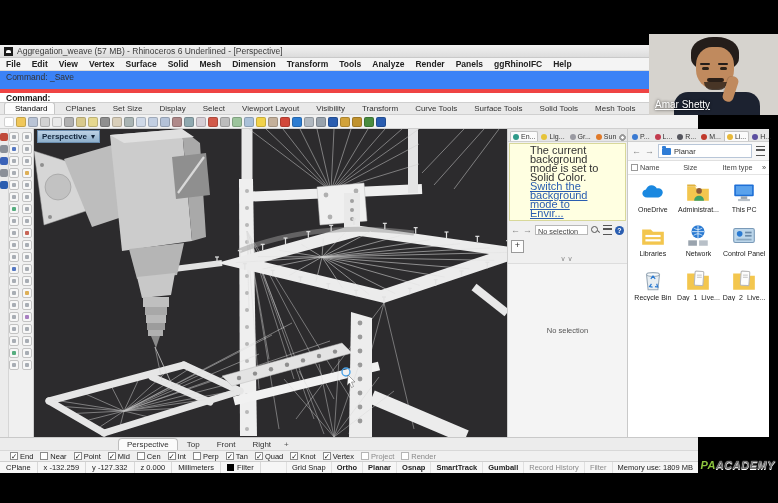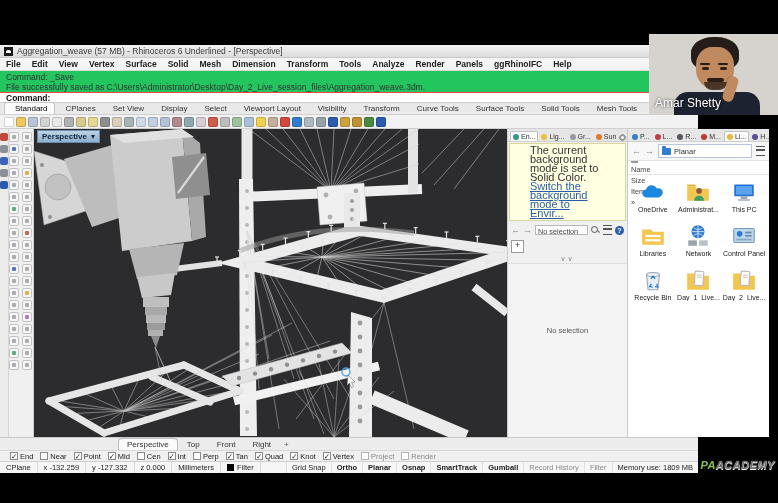--- a/index.html
+++ b/index.html
@@ -6,21 +6,21 @@
   body{width:778px;height:503px;position:relative;overflow:hidden;
        font-family:"Liberation Sans","DejaVu Sans",sans-serif;-webkit-font-smoothing:antialiased;}
   .app{position:absolute;left:0;top:45px;width:698px;height:428px;background:#f0f0f0;display:flex;flex-direction:column;}
   
   .titlebar{height:13px;background:linear-gradient(#f2f2f2,#dcdcdc);display:flex;align-items:center;gap:4px;padding:0 4px;border-bottom:1px solid #c9c9c9;box-sizing:border-box;}
   .appicon{width:9px;height:9px;background:#1b1b1b;position:relative;flex:0 0 auto;}
   .appicon:after{content:"";position:absolute;left:2px;top:3px;width:5px;height:3px;background:#fff;border-radius:2px 2px 0 0;}
   .titletext{font-size:8.5px;color:#3a3a3a;white-space:nowrap;}
   .menubar{height:13px;background:#f4f4f4;display:flex;align-items:center;padding:0 6px;gap:11px;border-bottom:1px solid #d8d8d8;box-sizing:border-box;font-weight:bold;}
   .mitem{font-size:8.5px;color:#222;cursor:default;}
-  .cmdhist{height:22px;background:#22c55e;border-bottom:1px solid #ef4444;padding:1px 6px;box-sizing:border-box;}
+  .cmdhist{height:22px;background:#3b82f6;border-bottom:4px solid #ef4444;padding:1px 6px;box-sizing:border-box;}
   .cmdline{font-size:8.5px;color:#333;line-height:10px;white-space:nowrap;}
   .cmdprompt{height:10px;background:#fff;border-bottom:1px solid #cfcfcf;padding:0 6px;font-size:8.5px;font-weight:bold;color:#111;line-height:10px;box-sizing:border-box;}
   
   .tabsrow{height:12px;background:#e9e9e9;display:flex;align-items:flex-end;padding:0 4px;box-sizing:border-box;border-bottom:1px solid #d0d0d0;}
   .ttab{font-size:8px;color:#333;padding:1px 7px 1px 10px;border-radius:3px 3px 0 0;white-space:nowrap;}
   .ttab.active{background:#fbfbfb;border:1px solid #c6c6c6;border-bottom:none;color:#000;}
   .iconsrow{height:14px;background:#f2f2f2;display:flex;align-items:center;gap:2px;padding:0 4px;border-bottom:1px solid #cfcfcf;box-sizing:border-box;}
   .tchip{width:10px;height:10px;border-radius:2px;border:1px solid rgba(0,0,0,.18);box-sizing:border-box;flex:0 0 auto;}
   
   .main{height:308px;display:flex;}
@@ -54,21 +54,21 @@
   .plusbtn{width:11px;height:11px;border:1px solid #9a9a9a;background:#fdfdfd;color:#333;font-size:9px;line-height:9px;text-align:center;}
   .envmsg{font-size:7.3px;color:#666;text-align:center;padding:6px 8px;line-height:9px;}
   .chev{font-size:7px;color:#8a8a8a;text-align:center;letter-spacing:2px;line-height:8px;}
   .envlower{flex:1;background:#f4f4f4;border-top:1px solid #ddd;position:relative;}
   .envlower span{position:absolute;left:0;right:0;top:36%;text-align:center;font-size:7.5px;color:#555;}
   .explorer{width:141px;background:#fff;display:flex;flex-direction:column;box-sizing:border-box;}
   .exnav{height:18px;display:flex;align-items:center;gap:4px;padding:0 4px;background:#f7f7f7;border-bottom:1px solid #e0e0e0;}
   .addr{flex:1;display:flex;align-items:center;gap:3px;border:1px solid #b8c6d8;background:#fff;height:12px;padding:0 3px;font-size:7.5px;color:#333;}
   .addr .fold{width:9px;height:7px;background:#2e7cd6;border-radius:1px;position:relative;}
   .addr .fold:before{content:"";position:absolute;left:0;top:-2px;width:4px;height:2px;background:#2e7cd6;border-radius:1px 1px 0 0;}
-  .exheader{height:13px;display:flex;align-items:flex-start;font-size:7.3px;color:#444;border-bottom:1px solid #e4e4e4;padding:0 3px;gap:2px;flex-direction:column;}
+  .exheader{height:13px;display:flex;align-items:center;font-size:7.3px;color:#444;border-bottom:1px solid #e4e4e4;padding:0 3px;gap:2px;}
   .hcheck{width:7px;height:7px;border:1px solid #9a9a9a;background:#fff;box-sizing:border-box;}
   .hcol{white-space:nowrap;}
   .exgrid{flex:1;display:grid;grid-template-columns:repeat(3,1fr);align-content:start;padding:4px 2px;row-gap:10px;}
   .exitem{display:flex;flex-direction:column;align-items:center;gap:1px;}
   .exitem .ic{width:26px;height:26px;display:flex;align-items:center;justify-content:center;}
   .exitem .lbl{font-size:7px;color:#222;white-space:nowrap;max-width:44px;overflow:hidden;text-align:center;}
   
   .vptabsrow{height:13px;background:#ececec;display:flex;align-items:flex-end;padding-left:118px;gap:1px;border-top:1px solid #c9c9c9;box-sizing:border-box;}
   .vtab{font-size:8px;color:#333;padding:1px 8px;border-radius:4px 4px 0 0;}
   .vtab.active{background:#fbfbfb;border:1px solid #bdbdbd;border-bottom:none;}
@@ -87,21 +87,21 @@
   
   .webcam{position:absolute;left:649px;top:34px;width:129px;height:81px;background:#d6d3ce;overflow:hidden;z-index:30;}
   .wc-hair{position:absolute;left:42px;top:3px;width:48px;height:34px;background:#241d1a;border-radius:46% 46% 38% 38%;}
   .wc-face{position:absolute;left:47px;top:13px;width:38px;height:42px;background:#c08a5e;border-radius:42% 42% 46% 46%;}
   .wc-brow{position:absolute;width:10px;height:2.4px;background:#241d1a;top:29px;border-radius:2px;}
   .wc-eye{position:absolute;width:7px;height:2.6px;background:#2e2218;top:33px;border-radius:2px;}
   .wc-must{position:absolute;left:58px;top:44px;width:17px;height:4px;background:#2a1f18;border-radius:2px;}
   .wc-beard{position:absolute;left:55px;top:48px;width:23px;height:8px;background:#33261c;border-radius:0 0 10px 10px;opacity:.85;}
   .wc-body{position:absolute;left:25px;top:58px;width:86px;height:26px;background:#1c2230;border-radius:14px 14px 0 0;}
   .wc-hand{position:absolute;left:76px;top:42px;width:11px;height:26px;background:#c08a5e;border-radius:5px;transform:rotate(18deg);box-shadow:-1px 0 0 rgba(0,0,0,.15);}
-  .wc-name{position:absolute;left:6px;bottom:5px;font-size:12px;color:#fff;text-shadow:0 0 3px rgba(0,0,0,.8);}
+  .wc-name{position:absolute;left:6px;bottom:5px;font-size:10px;color:#fff;text-shadow:0 0 3px rgba(0,0,0,.8);text-decoration:underline;}
   
   .logo{position:absolute;right:3px;top:459px;z-index:40;font-size:11px;font-weight:bold;letter-spacing:.5px;display:flex;align-items:center;}
   .logo .pa{font-style:italic;}
   .logo .ac{color:#6f6f6f;text-shadow:0 0 1px #fff, 0 1px 0 #fff;font-style:italic;}
 </style>
 </head>
 <body>
 
 <div class="app">
   <div class="titlebar">
@@ -120,27 +120,26 @@
       <span class="mitem">Transform</span>
       <span class="mitem">Tools</span>
       <span class="mitem">Analyze</span>
       <span class="mitem">Render</span>
       <span class="mitem">Panels</span>
       <span class="mitem">ggRhinoIFC</span>
       <span class="mitem">Help</span>
     </div>
   <div class="cmdhist">
     <div class="cmdline">Command: _Save</div>
-    <div class="cmdline">File successfully saved as C:\Users\Administrator\Desktop\Day_2_Live_session_files\Aggregation_weave.3dm.</div>
   </div>
   <div class="cmdprompt">Command:</div>
   <div class="tabsrow">
       <div class="ttab active">Standard</div>
       <div class="ttab">CPlanes</div>
-      <div class="ttab">Set View</div>
+      <div class="ttab">Set Size</div>
       <div class="ttab">Display</div>
       <div class="ttab">Select</div>
       <div class="ttab">Viewport Layout</div>
       <div class="ttab">Visibility</div>
       <div class="ttab">Transform</div>
       <div class="ttab">Curve Tools</div>
       <div class="ttab">Surface Tools</div>
       <div class="ttab">Solid Tools</div>
       <div class="ttab">Mesh Tools</div>
       <div class="ttab">Render Tools</div>

